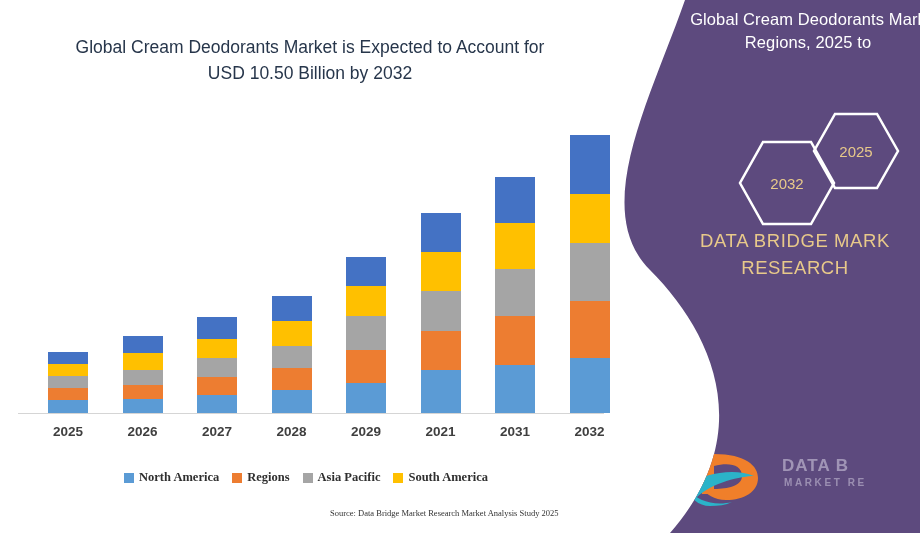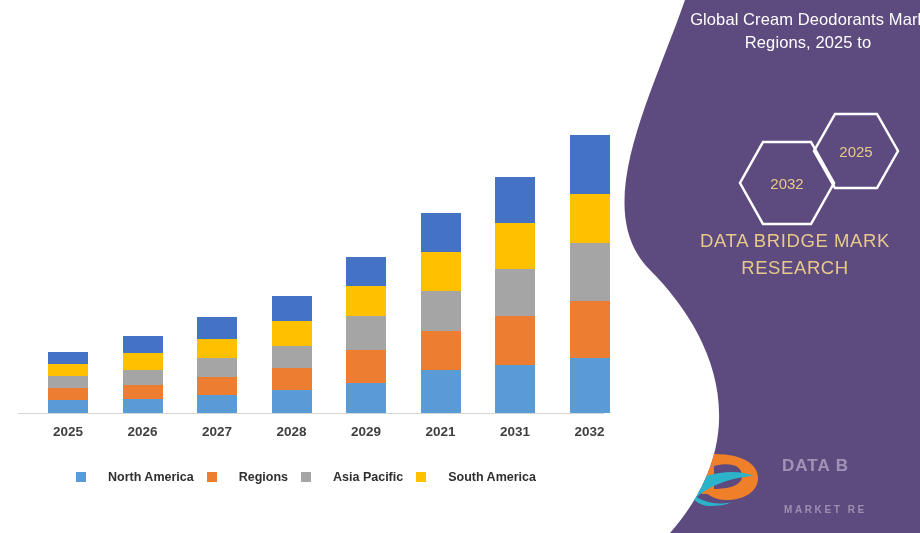--- a/index.html
+++ b/index.html
@@ -63,21 +63,21 @@
   
   #dbmr-logo { position: absolute; left: 90px; top: 432px; width: 260px; height: 95px; }
   #logo-text-main {
     position: absolute; left: 102px; top: 24px;
     color: #d8d2e4; font-size: 17px; font-weight: 700; letter-spacing: 1px;
     white-space: nowrap; opacity: .55;
   }
   #logo-text-sub {
     position: absolute; left: 104px; top: 45px;
     color: #d8d2e4; font-size: 10px; font-weight: 700; letter-spacing: 2.6px;
-    white-space: nowrap; opacity: .5; margin-top: 27px;
+    white-space: nowrap; opacity: .5;
   }
 
   
   #chart-title {
     position: absolute;
     top: 34px; left: 30px;
     width: 560px;
     text-align: center;
     color: #27364B;
     font-size: 17.5px;
@@ -122,21 +122,21 @@
 
   #legend {
     position: absolute;
     left: 0; top: 470px;
     width: 612px;
     display: flex;
     justify-content: center;
     align-items: center;
     gap: 13px;
   }
-  .legend-item { display: flex; align-items: center; gap: 22px; }
+  .legend-item { display: flex; align-items: center; gap: 5px; font-family: Liberation Serif, serif; }
   .legend-swatch { width: 10px; height: 10px; display: block; }
   .legend-label {
     color: #2f2f2f;
     font-size: 12.5px;
     font-weight: 700;
     white-space: nowrap;
   }
 
   #footer {
     position: absolute;
@@ -155,20 +155,22 @@
     color: #333; font-size: 8.5px;
     font-family: "Liberation Serif", serif;
     white-space: nowrap;
   }
 </style>
 </head>
 <body>
 
 <div id="page">
 
+  <div id="chart-title">Global Cream Deodorants Market is Expected to Account for
+USD 10.50 Billion by 2032</div>
 
   <div id="plot">
     <div id="baseline"></div>
   <div class="bar-group" style="left: 30px;">
         <div class="seg" title="North America 2025" style="height: 12.9071px; background: rgb(91, 155, 213);"></div>
         <div class="seg" title="Europe 2025" style="height: 11.9143px; background: rgb(237, 125, 49);"></div>
         <div class="seg" title="Asia Pacific 2025" style="height: 11.9143px; background: rgb(165, 165, 165);"></div>
         <div class="seg" title="South America 2025" style="height: 11.9143px; background: rgb(255, 192, 0);"></div>
         <div class="seg" title="Middle East and Africa 2025" style="height: 11.9143px; background: rgb(68, 114, 196);"></div>
       </div>
@@ -247,20 +249,21 @@
         <span class="legend-swatch" style="background: rgb(165, 165, 165);"></span>
         <span class="legend-label">Asia Pacific</span>
       </div>
       <div class="legend-item">
         <span class="legend-swatch" style="background: rgb(255, 192, 0);"></span>
         <span class="legend-label">South America</span>
       </div>
     </div>
 
   <div id="footer">
+    <div id="footer-right">Source: Data Bridge Market Research  Market Analysis Study 2025</div>
   </div>
 
   <div id="right-panel">
     <div id="panel-title">Global Cream Deodorants Mark
 Regions, 2025 to</div>
 
     <div class="hexes">
       <div class="hex" id="hex-2032">
         <svg width="98" height="86" viewBox="0 0 98 86">
           <polygon points="25,2 73,2 96,43 73,84 25,84 2,43" fill="none" stroke="#ffffff" stroke-width="2.5"></polygon>

